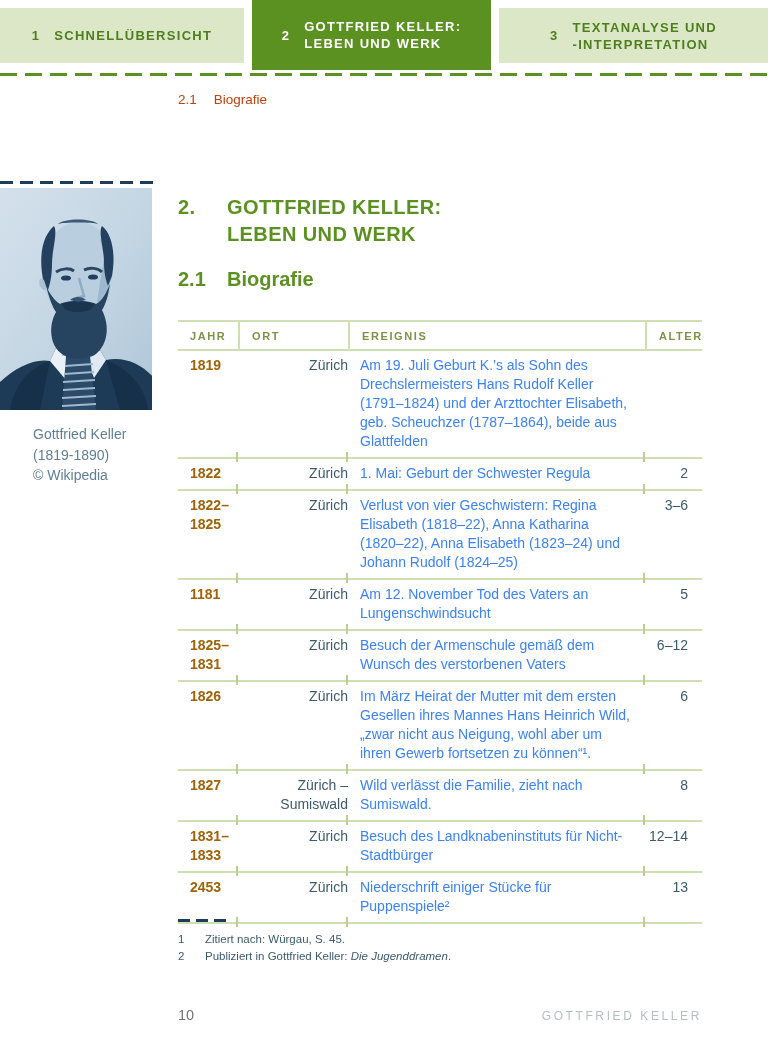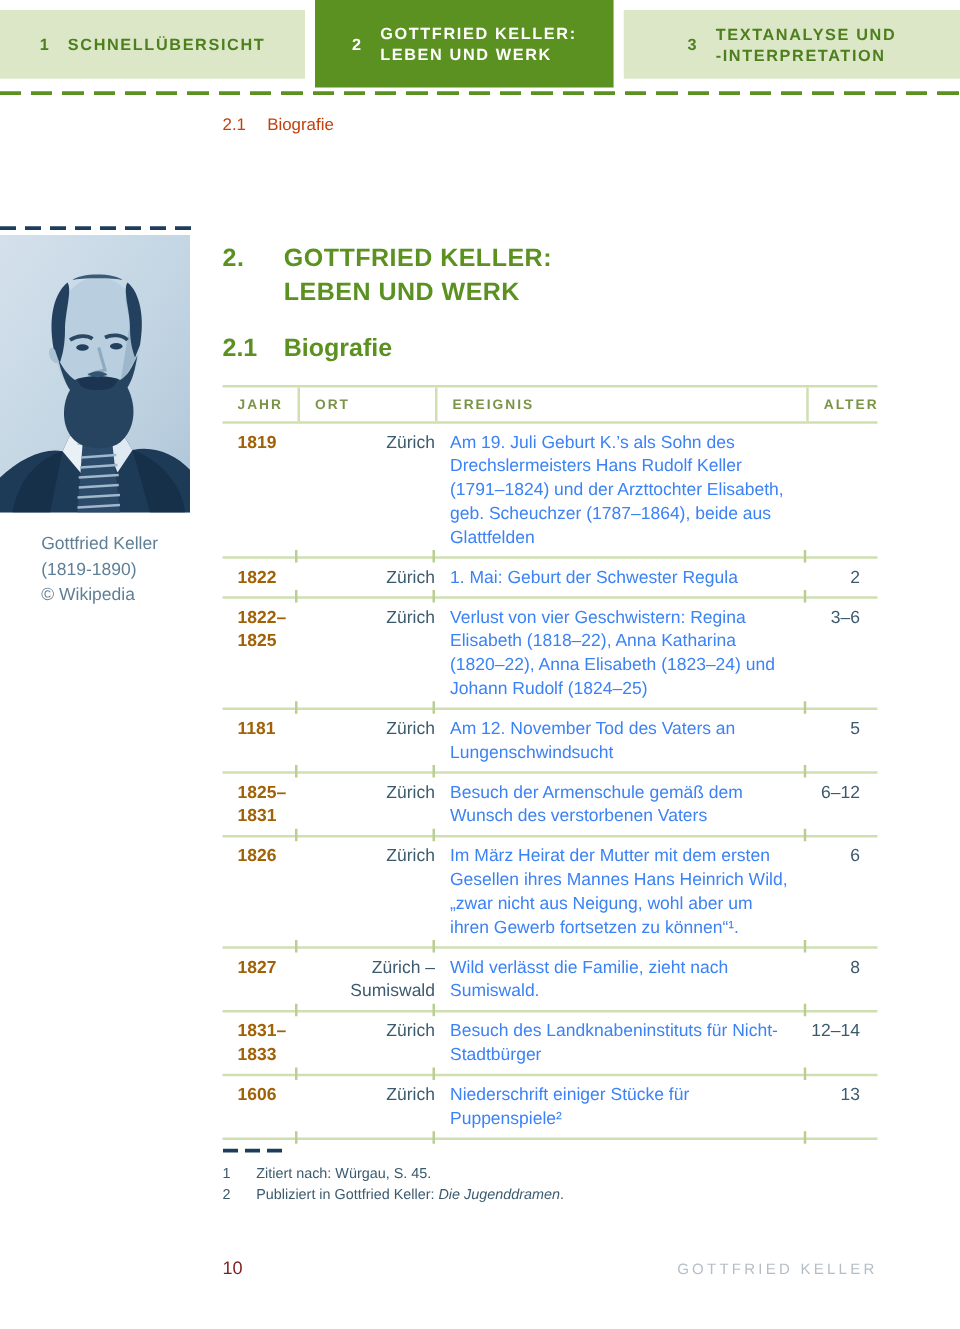--- a/index.html
+++ b/index.html
@@ -43,21 +43,21 @@
 
   
   .chapter-heading { position:absolute; top:194px; left:178px; width:524px; display:flex; }
   .chapter-heading .h-num { width:49px; }
   .chapter-heading, .section-heading { color:#5b9121; font-weight:bold; }
   .chapter-heading { font-size:20px; line-height:27px; letter-spacing:0.4px; }
   .section-heading { position:absolute; top:268px; left:178px; width:524px; display:flex; font-size:20px; }
   .section-heading .h-num { width:49px; }
 
   
-  .bio-table { position:absolute; top:308px; left:178px; width:524px; font-size:14px; }
+  .bio-table { position:absolute; top:320px; left:178px; width:524px; font-size:14px; }
   .t-head {
     display:grid; grid-template-columns:60px 110px 297px 57px;
     border-top:2px solid #cfdfb2; border-bottom:2px solid #cfdfb2;
   }
   .t-head .th {
     font-size:11px; font-weight:bold; letter-spacing:1.6px; color:#7b9346;
     padding:8px 0 7px 12px;
   }
   .t-head .th + .th { border-left:2px solid #cfdfb2; }
   .t-row { display:grid; grid-template-columns:60px 110px 297px 57px; position:relative; }
@@ -83,21 +83,21 @@
   .fn-dashes {
     width:49px; height:3px; margin-bottom:9px;
     background:repeating-linear-gradient(90deg,#1e3c5c 0 12px, transparent 12px 18px);
   }
   .fn-row { display:flex; font-size:11.5px; line-height:17px; color:#3c5a6e; }
   .fn-row .fn-num { width:27px; flex:none; }
   .fn-italic { font-style:italic; }
 
   
   .footer { position:absolute; top:1007px; left:178px; width:524px; display:flex; justify-content:space-between; align-items:baseline; }
-  .page-num { font-size:14.5px; color:#7f1d1d; }
+  .page-num { font-size:14.5px; color:#737373; }
   .running-title { font-size:12px; letter-spacing:2.6px; color:#b5bdc4; }
 </style>
 </head>
 <body>
 
 <div class="tabs">
   <div class="tab tab-inactive tab-1">
     <span class="num">1</span>
     <span class="lines">SCHNELLÜBERSICHT</span>
   </div>
@@ -237,21 +237,21 @@
     <div class="c-age">8</div>
   </div>
   <div class="t-row">
     <div class="c-year">1831–
 1833</div>
     <div class="c-place">Zürich</div>
     <div class="c-event">Besuch des Landknabeninstituts für Nicht-Stadtbürger</div>
     <div class="c-age">12–14</div>
   </div>
   <div class="t-row">
-    <div class="c-year">1606</div>
+    <div class="c-year">2453</div>
     <div class="c-place">Zürich</div>
     <div class="c-event">Niederschrift einiger Stücke für Puppenspiele²</div>
     <div class="c-age">13</div>
   </div>
   <div class="t-bottom">
       <i></i>
       <i></i>
       <i></i>
     </div>
 </div>

